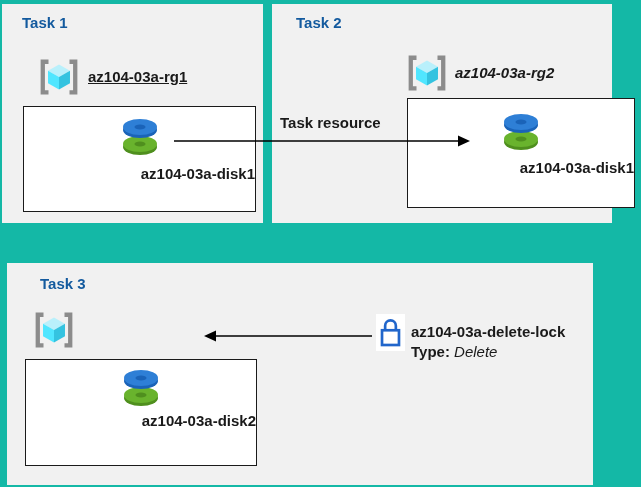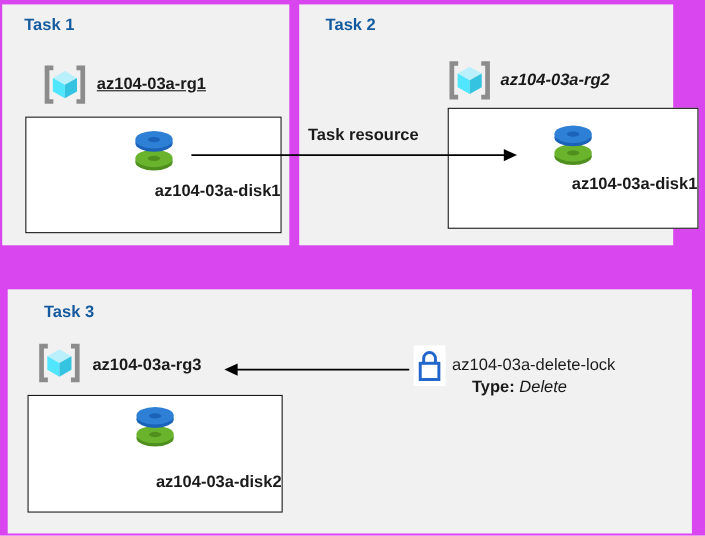--- a/index.html
+++ b/index.html
@@ -12,38 +12,38 @@
     --disk-green-dark:#4f8f1e;
     --cube-top:#b9f0fb;
     --cube-left:#50e6ff;
     --cube-right:#34c3e0;
     --bracket-gray:#8c8c8c;
     --arrow:#000000;
     --text:#1a1a1a;
   }
   html,body{margin:0;padding:0;background:#ffffff;}
   .page{
-    position:relative;width:641px;height:487px;background:#d946ef;overflow:hidden;
+    position:relative;width:641px;height:487px;background:#14b8a6;overflow:hidden;
     font-family:"Liberation Sans", sans-serif;color:var(--text);
   }
   .panel{position:absolute;background:var(--panel-bg);}
   #panel-task1{left:2px;top:4px;width:261px;height:219px;}
   #panel-task2{left:272px;top:4px;width:340px;height:219px;}
-  #panel-task3{left:7px;top:263px;width:586px;height:222px;padding-left:36px;}
+  #panel-task3{left:7px;top:263px;width:586px;height:222px;}
   .heading{position:absolute;font-size:15px;font-weight:bold;color:var(--heading);white-space:nowrap;}
   .label{position:absolute;font-size:15px;font-weight:bold;color:var(--text);white-space:nowrap;}
   .resource-box{position:absolute;background:#ffffff;border:1.5px solid #1a1a1a;}
   .icon{position:absolute;}
   .centered{left:0;right:0;text-align:right;}
   .arrow-overlay{position:absolute;left:0;top:0;width:641px;height:487px;pointer-events:none;z-index:5;}
   .lock-bg{position:absolute;left:376px;top:314px;width:29px;height:37px;background:#ffffff;z-index:6;
            display:flex;align-items:center;justify-content:center;}
   .lock-text{position:absolute;left:411px;top:322px;font-size:15px;line-height:20px;z-index:6;}
-  .lock-text .name{font-weight:normal;}
-  .lock-text .type-label{font-weight:bold;margin-left:18px;}
+  .lock-text .name{font-weight:bold;}
+  .lock-text .type-label{font-weight:bold;}
   .lock-text .type-value{font-weight:normal;font-style:italic;}
   .move-label{position:absolute;left:280px;top:114px;font-size:15px;font-weight:bold;z-index:6;white-space:nowrap;}
 </style>
 </head>
 <body>
 
 <div class="page">
 
   <div class="panel" id="panel-task1">
     <div class="heading" style="left:20px;top:10px;">Task 1</div>
@@ -98,32 +98,31 @@
   <div class="panel" id="panel-task3">
     <div class="heading" style="left:33px;top:12px;">Task 3</div>
 
     <svg class="icon" style="left:26px;top:47px;" width="42" height="40" viewBox="0 0 44 40">
       <path d="M11 4 H5 V36 H11" fill="none" stroke="var(--bracket-gray)" stroke-width="4.5"></path>
       <path d="M33 4 H39 V36 H33" fill="none" stroke="var(--bracket-gray)" stroke-width="4.5"></path>
       <polygon points="22,7 33.5,13.5 22,20 10.5,13.5" fill="var(--cube-top)"></polygon>
       <polygon points="10.5,13.5 22,20 22,33 10.5,26.5" fill="var(--cube-left)"></polygon>
       <polygon points="33.5,13.5 33.5,26.5 22,33 22,20" fill="var(--cube-right)"></polygon>
     </svg>
-    <div class="label" style="left:77px;top:60px;">az104-03a-rg3</div>
 
     <div class="resource-box" style="left:18px;top:96px;width:230px;height:105px;">
       <svg class="icon" style="left:93px;top:7px;" width="44" height="42" viewBox="0 0 44 42">
         <ellipse cx="22" cy="31" rx="17" ry="8" fill="var(--disk-green-dark)"></ellipse>
         <ellipse cx="22" cy="28" rx="17" ry="8" fill="var(--disk-green)"></ellipse>
         <ellipse cx="22" cy="28" rx="5.5" ry="2.4" fill="var(--disk-green-dark)"></ellipse>
         <ellipse cx="22" cy="14" rx="17" ry="8" fill="var(--disk-blue-dark)"></ellipse>
         <ellipse cx="22" cy="11" rx="17" ry="8" fill="var(--disk-blue)"></ellipse>
         <ellipse cx="22" cy="11" rx="5.5" ry="2.4" fill="var(--disk-blue-dark)"></ellipse>
       </svg>
-      <div class="label centered" style="top:70px;">az104-03a-disk2</div>
+      <div class="label centered" style="top:52px;">az104-03a-disk2</div>
     </div>
   </div>
 
   <div class="move-label">Task resource</div>
 
   <svg class="arrow-overlay">
 
     <g>
       <line x1="174" y1="141" x2="459" y2="141" stroke="var(--arrow)" stroke-width="1.6"></line>
       <polygon points="470,141 458,135.5 458,146.5" fill="var(--arrow)"></polygon>

